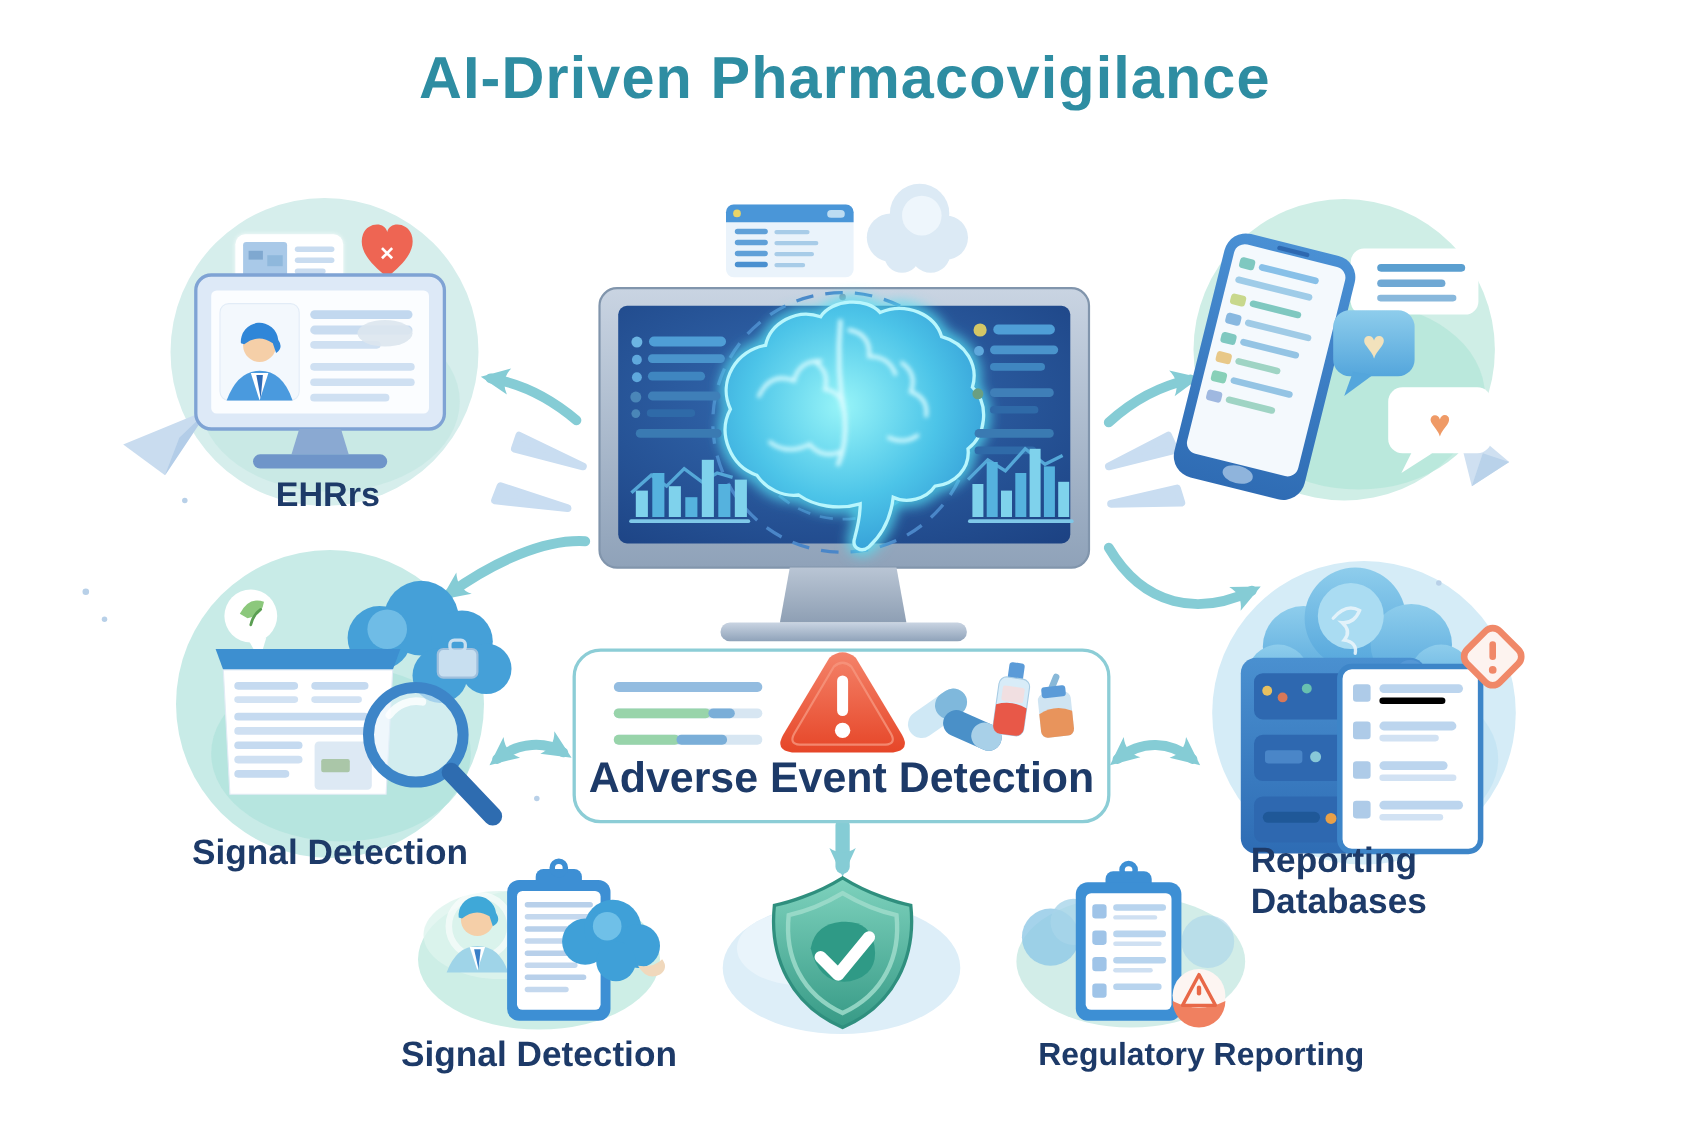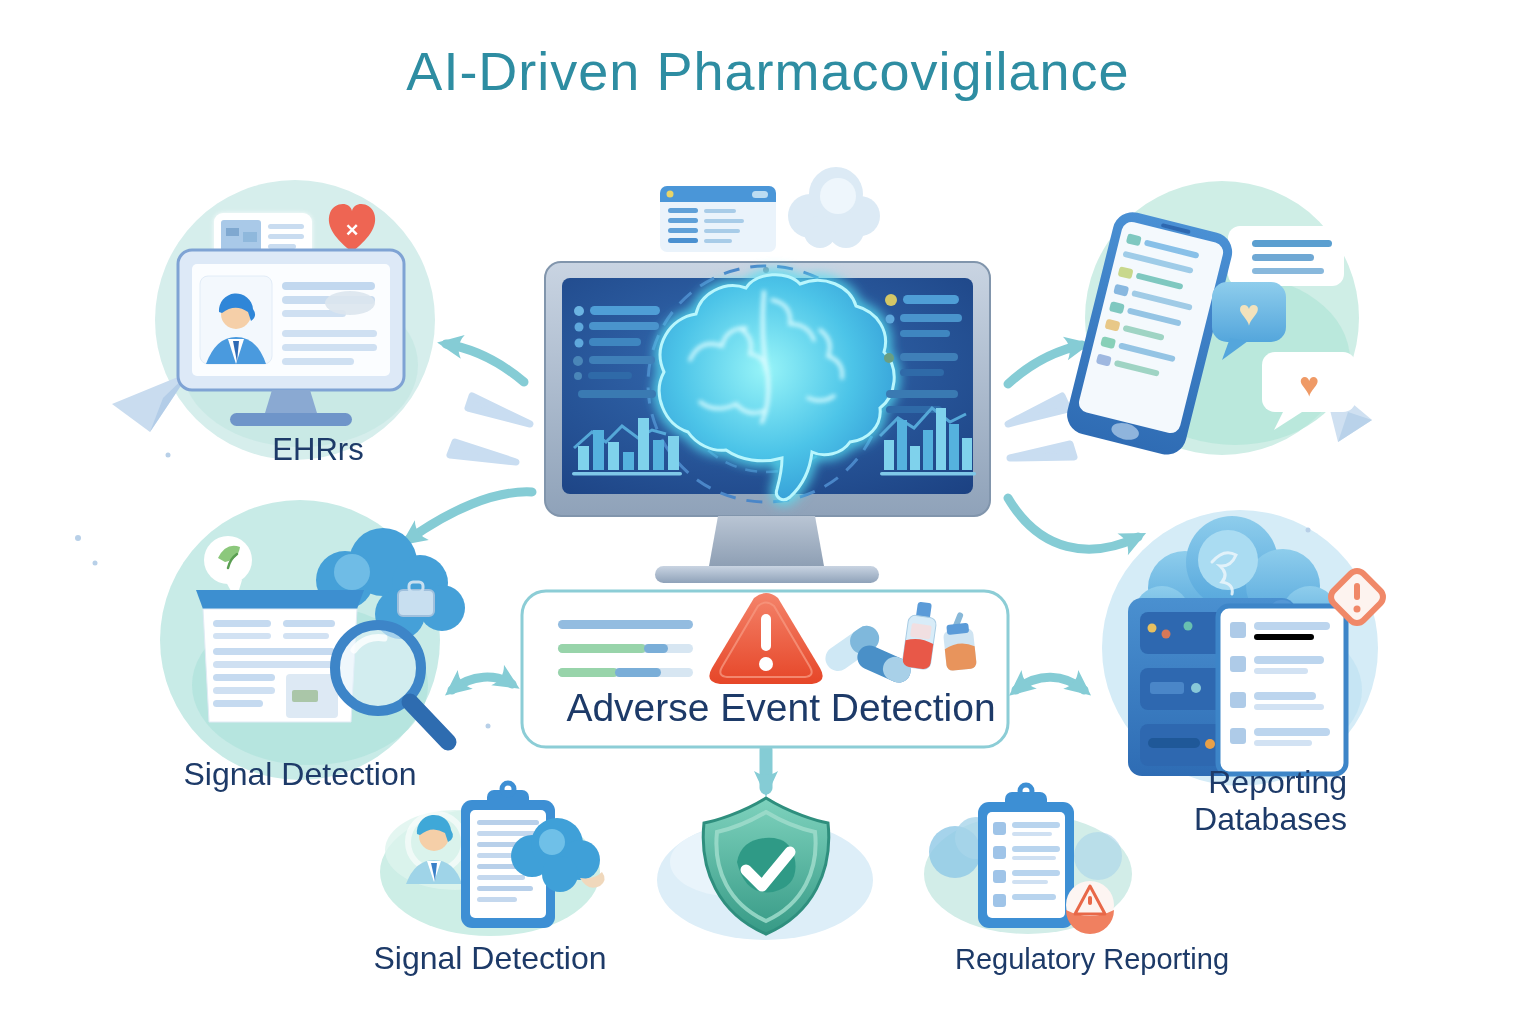--- a/index.html
+++ b/index.html
@@ -3,28 +3,28 @@
 <meta charset="utf-8">
 <style>
   html,body{margin:0;padding:0;background:#ffffff;}
   #stage{
     position:relative;width:1536px;height:1024px;overflow:hidden;
     background:#ffffff;font-family:"Liberation Sans",sans-serif;
   }
   #art{position:absolute;left:0;top:0;}
   .lbl{
     position:absolute;transform:translateX(-50%);
-    color:#1D3A68;font-weight:400;text-align:right;white-space:nowrap;
+    color:#1D3A68;font-weight:700;text-align:left;white-space:nowrap;
   }
   #title{
     left:768px;top:40px;font-size:54px;color:#2E8DA2;letter-spacing:1px;
   }
   .node-label{font-size:32px;}
   #lbl-reportdb{width:210px;white-space:normal;line-height:1.15;margin-top:12px;}
-  #lbl-adverse{font-size:39px;margin-left:16px;}
+  #lbl-adverse{font-size:39px;}
   #lbl-regulatory{font-size:29px;}
   #lbl-ehrs{font-size:31px;}
 </style>
 </head>
 <body>
 
 <div id="stage">
 
 <svg id="art" width="1536" height="1024" viewBox="0 0 1536 1024">
   <defs>
@@ -489,21 +489,21 @@
       <circle cx="1090" cy="905" r="24" fill="#fdf5f2"></circle>
       <path d="M 1066 910 a 24 24 0 0 0 48 0 q -24 12 -48 0 z" fill="#f08060"></path>
       <path d="M 1090 886 L 1105 914 L 1075 914 Z" fill="#fdf4f0" stroke="#e86848" stroke-width="3" stroke-linejoin="round"></path>
       <rect x="1088" y="896" width="4" height="9" rx="2" fill="#e86848"></rect>
     </g>
   </g>
 </svg>
 
 <div id="title" class="lbl">AI-Driven Pharmacovigilance</div>
 
-<div id="lbl-ehrs" class="lbl node-label" style="left:318px;top:432px;">EHRrs</div>
+<div id="lbl-ehrs" class="lbl node-label" style="left:298px;top:432px;">EHRrs</div>
 
 
 <div class="lbl node-label" style="left:300px;top:756px;">Signal Detection</div>
 
 <div id="lbl-reportdb" class="lbl node-label" style="left:1242px;top:752px;">Reporting Databases</div>
 
 <div id="lbl-adverse" class="lbl" style="left:765px;top:686px;">Adverse Event Detection</div>
 
 <div class="lbl node-label" style="left:490px;top:940px;">Signal Detection</div>
 

